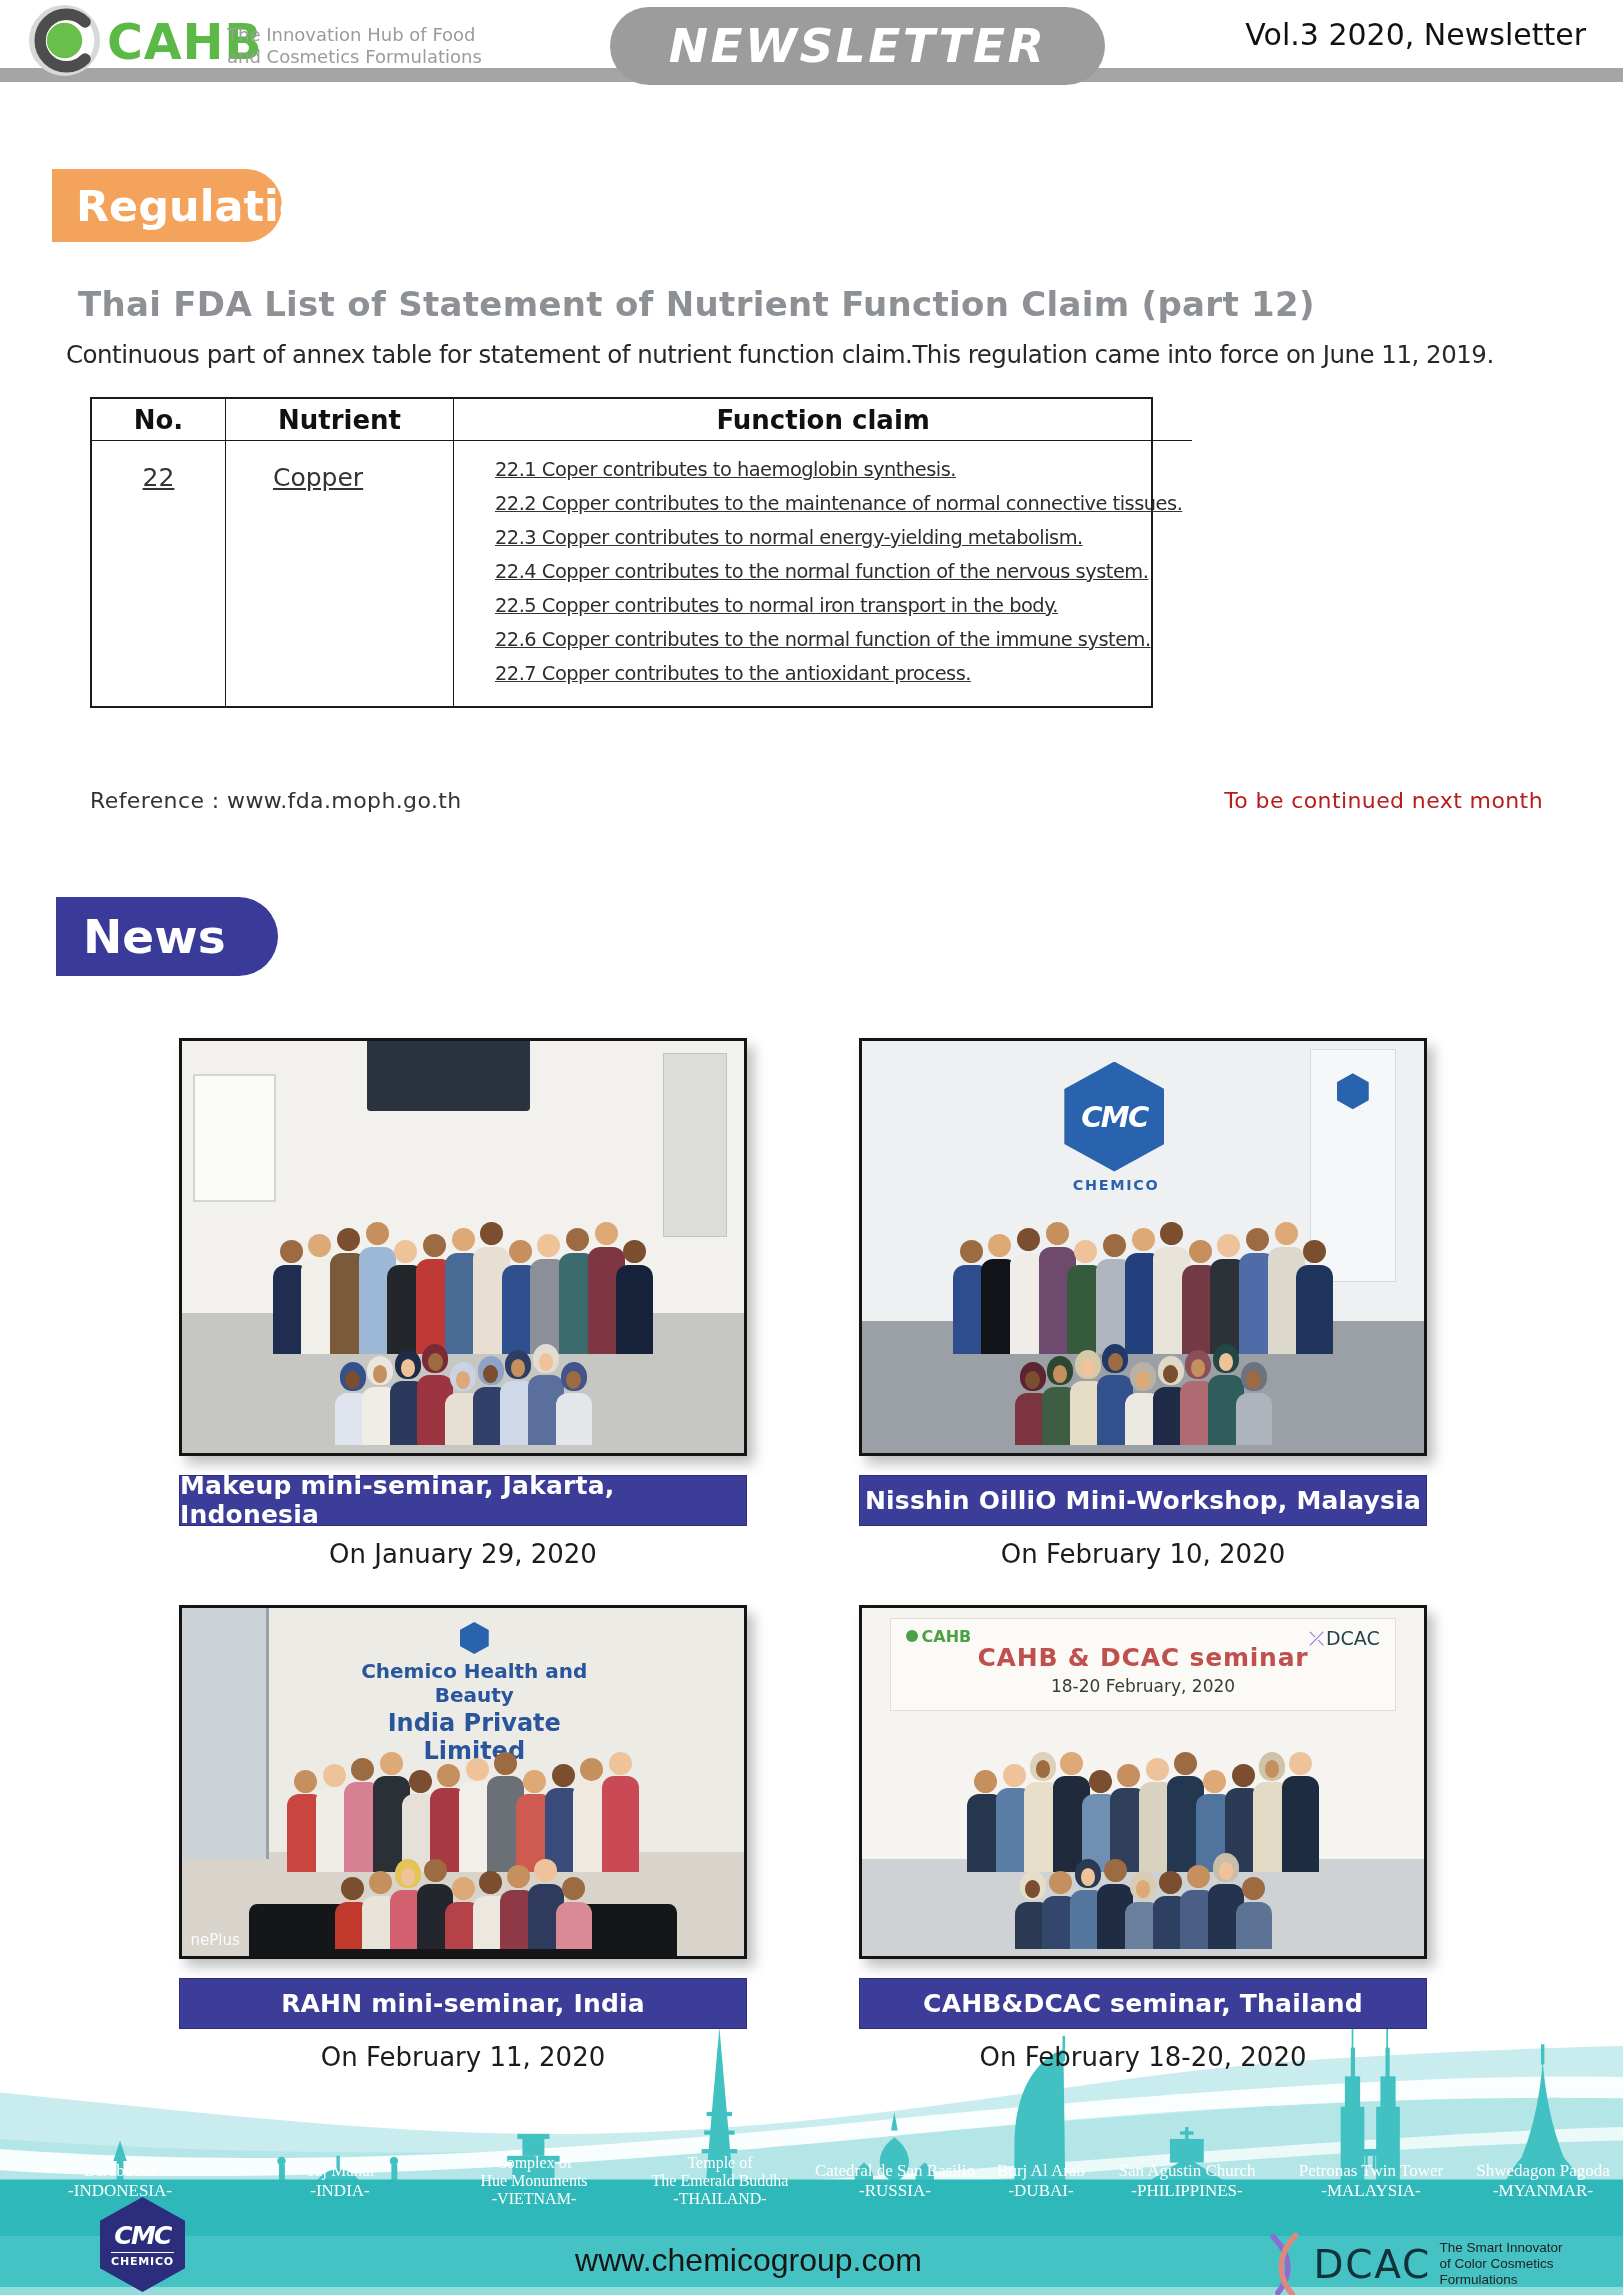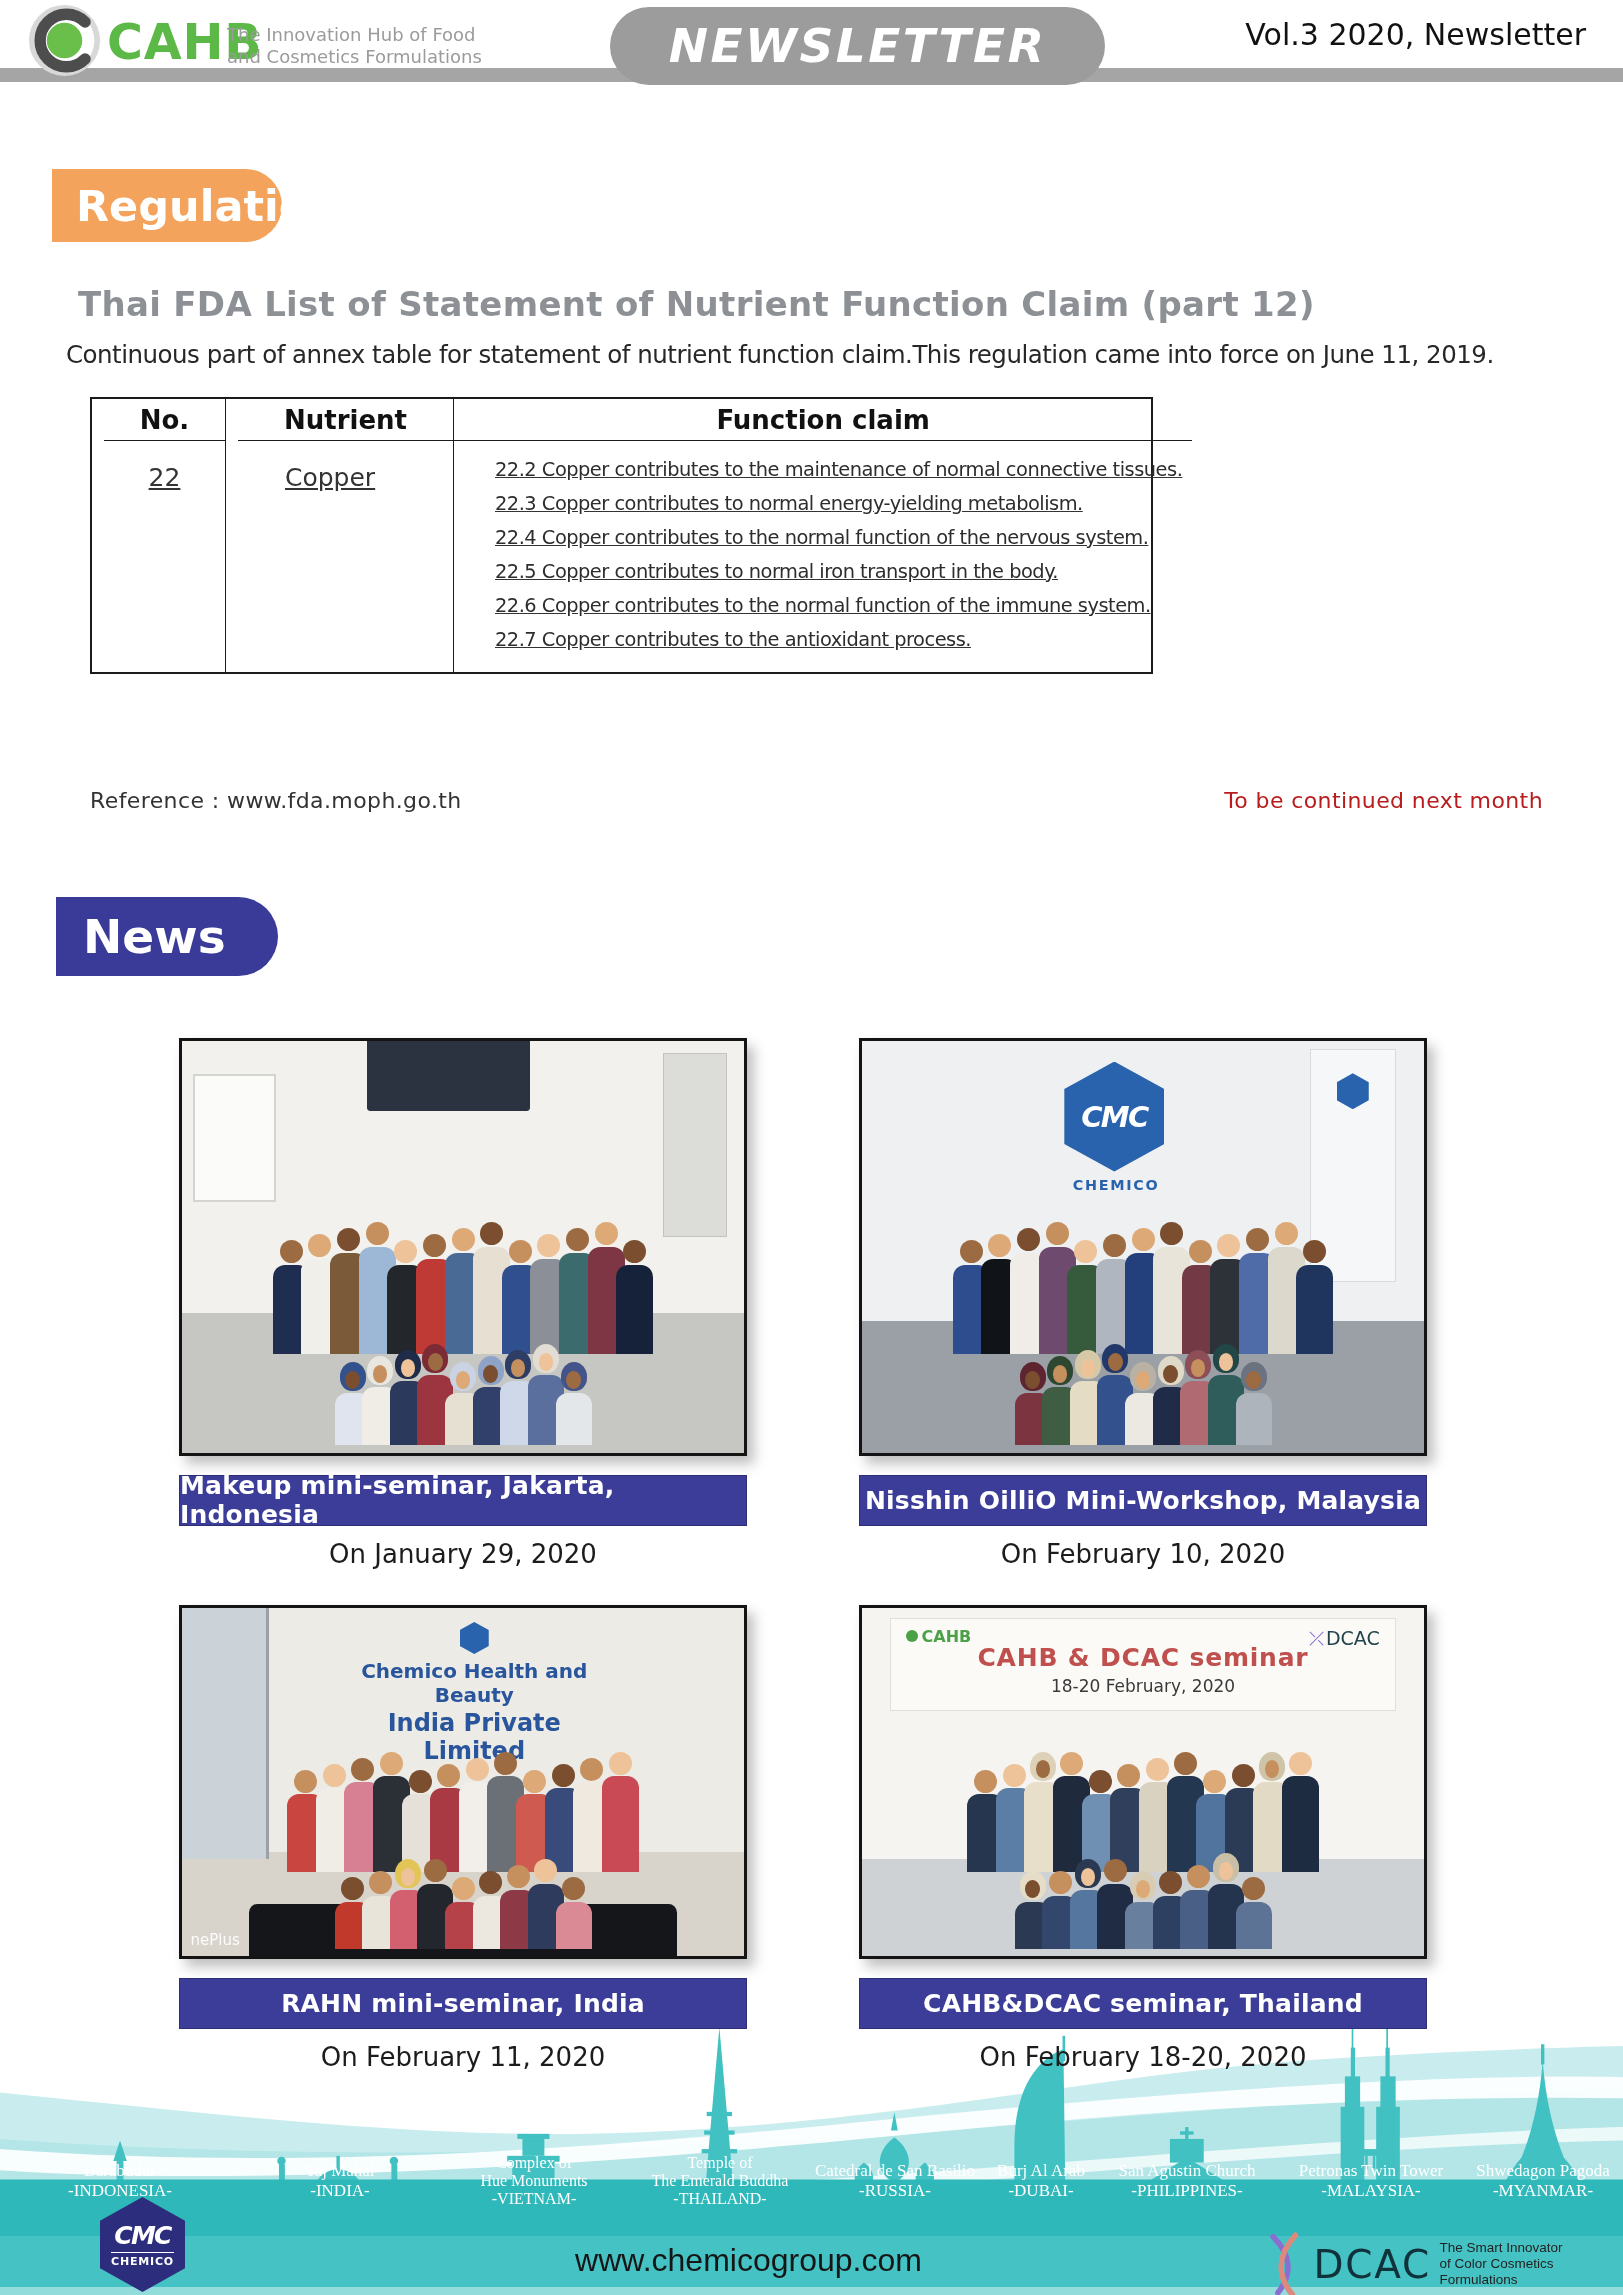--- a/index.html
+++ b/index.html
@@ -20,21 +20,21 @@
   .section-banner{position:absolute;color:#fff;font-weight:bold;display:flex;align-items:center;}
   #regulation-banner{left:52px;top:169px;width:230px;height:73px;background:#f4a35c;border-radius:0 37px 37px 0;}
   #regulation-banner span{padding-left:24px;font-size:43px;}
   #article-title{position:absolute;left:78px;top:284px;font-size:34px;font-weight:bold;color:#8d9196;letter-spacing:0.3px;white-space:nowrap;}
   #article-intro{position:absolute;left:66px;top:340px;font-size:24.5px;letter-spacing:-0.5px;color:#272727;white-space:nowrap;}
 
   #reg-table{position:absolute;left:90px;top:397px;width:1059px;border:2.5px solid #1b1b1b;
              display:grid;grid-template-columns:134px 228px 1fr;}
   .th{border-bottom:1.7px solid #1b1b1b;font-size:26px;font-weight:bold;color:#111;
       display:flex;align-items:center;justify-content:center;height:41px;}
-  .th.colsep,.td.colsep{border-right:1.7px solid #1b1b1b;margin-left:12px;}
+  .th.colsep,.td.colsep{border-right:1.7px solid #1b1b1b;}
   .td{font-size:25px;color:#333;text-decoration:underline;}
   #cell-no{padding-top:22px;text-align:center;}
   #cell-nutrient{padding:22px 0 0 47px;}
   #claims-cell{padding:12px 10px 15px 41px;}
   .claim-line{font-size:19.4px;letter-spacing:-0.5px;line-height:34px;color:#2d2d2d;white-space:nowrap;}
 
   #reference-line{position:absolute;left:90px;top:788px;font-size:22px;color:#333;letter-spacing:0.4px;}
   #continued-line{position:absolute;right:80px;top:788px;font-size:22px;color:#b91c1c;letter-spacing:0.4px;}
 
   
@@ -135,20 +135,21 @@
   <div id="article-title">Thai FDA List of Statement of Nutrient Function Claim (part 12)</div>
   <div id="article-intro">Continuous part of annex table for statement of nutrient function claim.This regulation came into force on June 11, 2019.</div>
 
   <div id="reg-table">
     <div class="th colsep">No.</div>
     <div class="th colsep">Nutrient</div>
     <div class="th">Function claim</div>
     <div class="td colsep" id="cell-no">22</div>
     <div class="td colsep" id="cell-nutrient">Copper</div>
     <div class="td" id="claims-cell">
+        <div class="claim-line">22.1 Coper contributes to haemoglobin synthesis.</div>
         <div class="claim-line">22.2 Copper contributes to the maintenance of normal connective tissues.</div>
         <div class="claim-line">22.3 Copper contributes to normal energy-yielding metabolism.</div>
         <div class="claim-line">22.4 Copper contributes to the normal function of the nervous system.</div>
         <div class="claim-line">22.5 Copper contributes to normal iron transport in the body.</div>
         <div class="claim-line">22.6 Copper contributes to the normal function of the immune system.</div>
         <div class="claim-line">22.7 Copper contributes to the antioxidant process.</div>
       </div>
   </div>
 
   <div id="reference-line">Reference : www.fda.moph.go.th</div>

